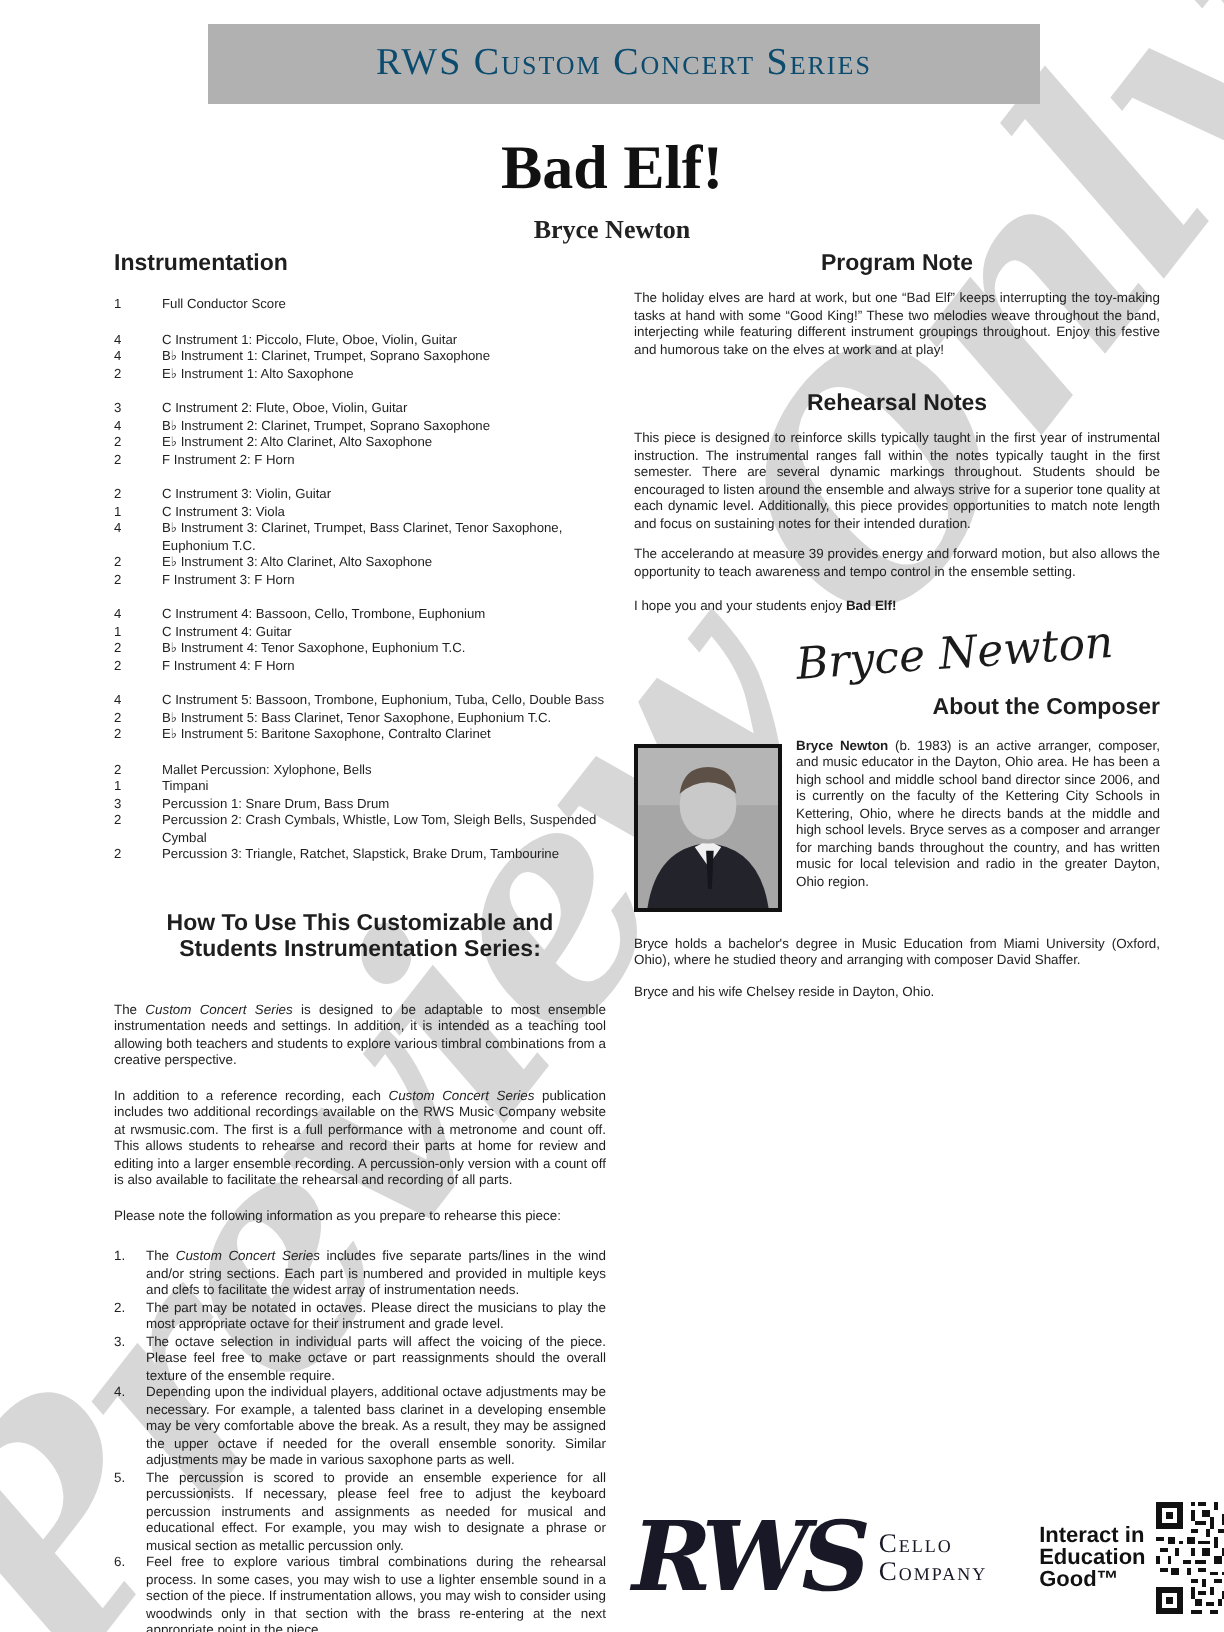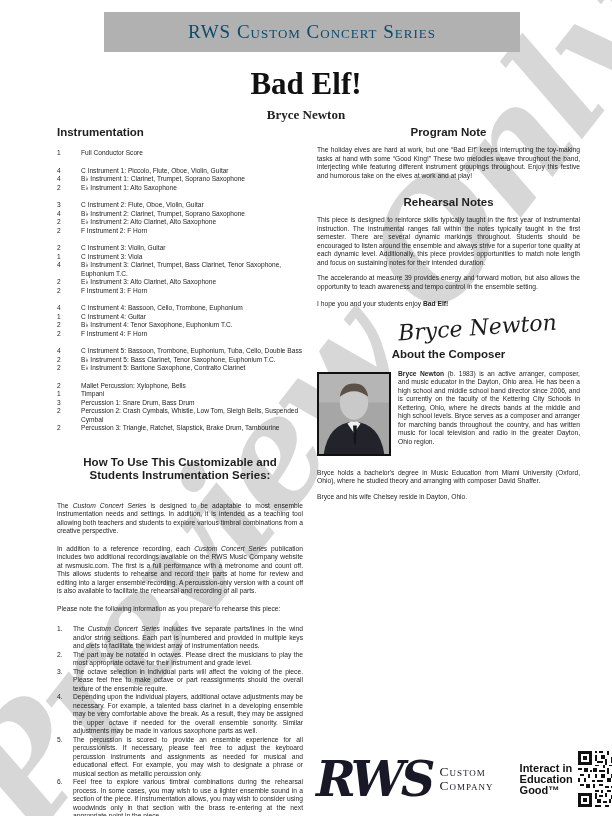--- a/index.html
+++ b/index.html
@@ -57,21 +57,21 @@
   
   .rn-head { margin-top:16px; }
   .right-para { margin-top:7px; }
   .closing { margin-top:9px; text-align:left; }
   .signature-wrap { margin:6px 18px 4px auto; width:170px; text-align:center; }
   .signature {
     font-family:"DejaVu Serif", serif; font-style:italic; font-size:22px;
     color:#1b1b1b; transform:rotate(-4deg); display:inline-block;
     letter-spacing:0px; white-space:nowrap;
   }
-  .about-head { margin-top:8px; }
+  .about-head { margin-top:8px;text-align:right; }
   .bio { margin-top:9px; min-height:92px; }
   .bio-photo {
     float:left; width:74px; height:84px; border:2px solid #111;
     margin:2px 7px 2px 0; background:#9a9a9a; display:block;
   }
   .footer {
     position:absolute; left:316px; top:748px; width:296px; height:62px; z-index:1;
     display:flex; align-items:center;
   }
   .logo-row { display:flex; align-items:center; }
@@ -288,21 +288,21 @@
       </svg><b>Bryce Newton</b><span> (b. 1983) is an active arranger, composer, and music educator in the Dayton, Ohio area.  He has been a high school and middle school band director since 2006, and is currently on the faculty of the Kettering City Schools in Kettering, Ohio, where he directs bands at the middle and high school levels. Bryce serves as a composer and arranger for marching bands throughout the country, and has written music for local television and radio in the greater Dayton, Ohio region.</span>
     </div>
     <div class="body-text right-para">Bryce holds a bachelor's degree in Music Education from Miami University (Oxford, Ohio), where he studied theory and arranging with composer David Shaffer.</div>
     <div class="body-text right-para">Bryce and his wife Chelsey reside in Dayton, Ohio.</div>
   </div>
 
   <div class="footer">
     <div class="logo-row">
       <span class="logo-monogram">RWS</span>
       <span class="logo-name">
-        <span>Custom</span><br>
+        <span>Cello</span><br>
         <span>Company</span>
       </span>
     </div>
     <div class="interact">
       <span>Interact in</span><br>
       <span>Education</span><br>
       <span>Good™</span>
     </div>
     <svg class="qr" width="56" height="56" viewBox="0 0 29 29" xmlns="http://www.w3.org/2000/svg" shape-rendering="crispEdges">
       <rect width="29" height="29" fill="#fff"></rect>

